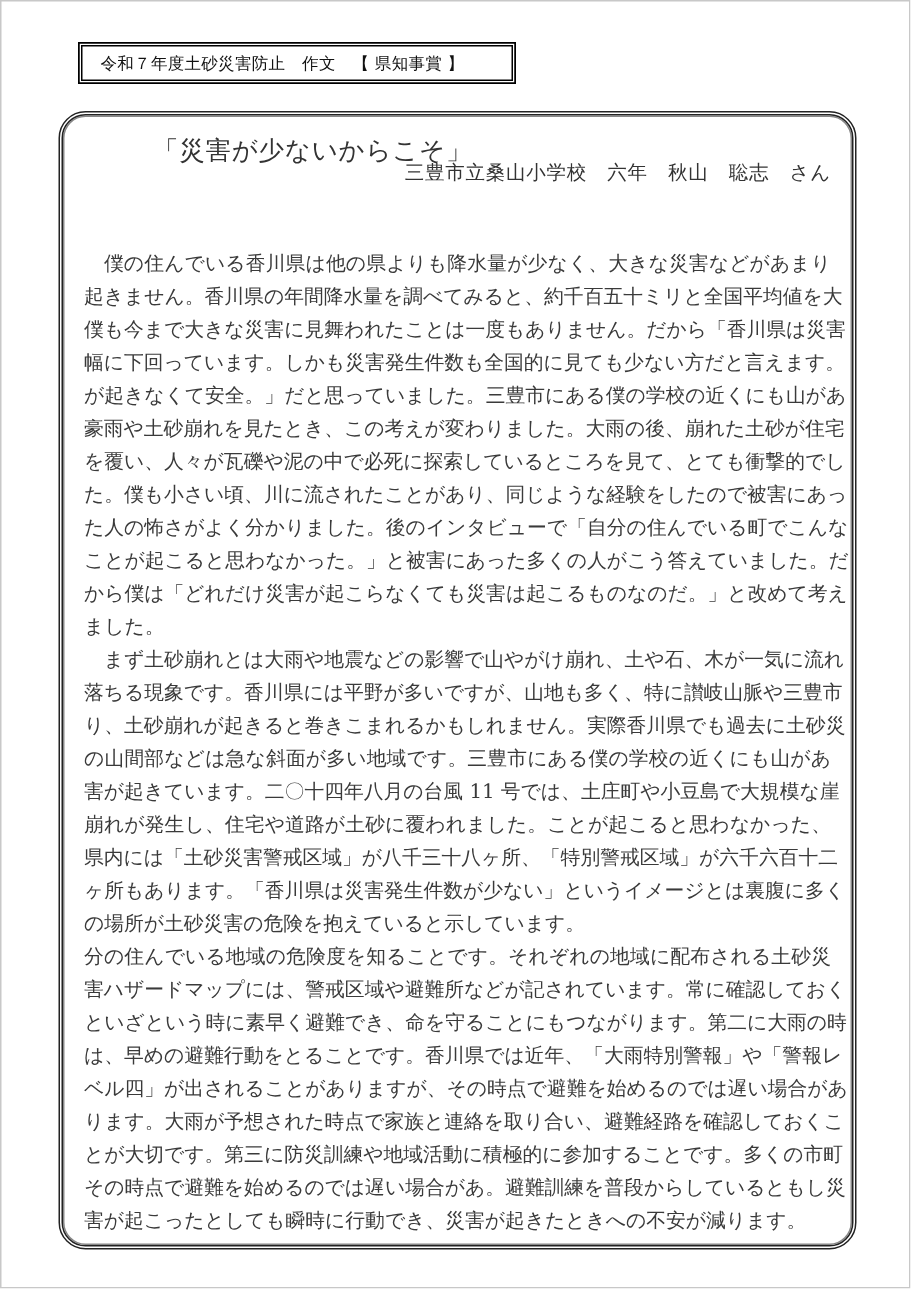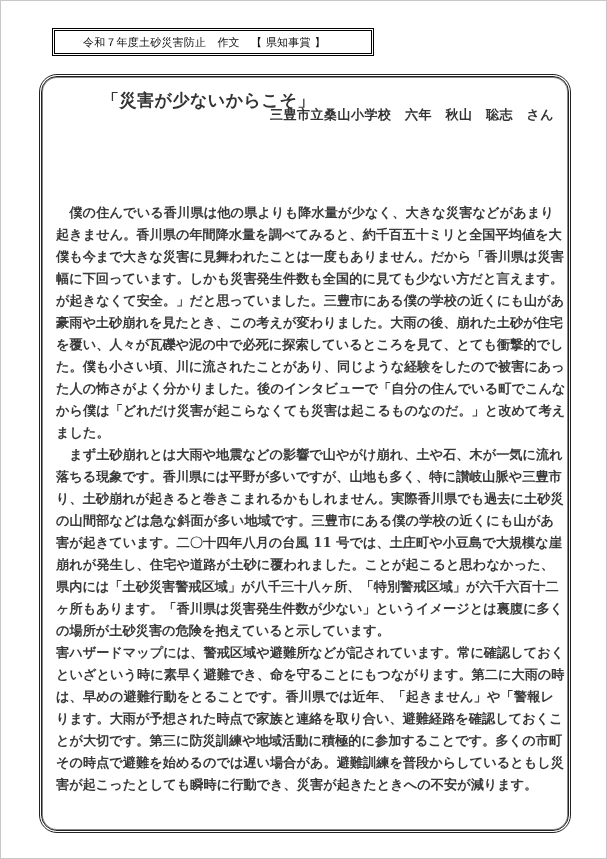--- a/index.html
+++ b/index.html
@@ -18,43 +18,42 @@
     .page-frame {
       position: absolute;
       left: 0; top: 0;
       width: 605px; height: 857px;
       border: 1px solid #c8c8c8;
       background: #ffffff;
     }
     .label-box {
       position: absolute;
       left: 51px; top: 27px;
-      width: 322px; height: 28px;
+      width: 292px; height: 28px;
       border: 3px double #000000;
       outline: 1px solid #000000;
       outline-offset: -1px;
       box-sizing: border-box;
       display: flex;
       align-items: center;
-      padding-left: 28px;
+      padding-left: 12px;
       font-family: "DejaVu Sans", "Liberation Sans", sans-serif;
       font-size: 11px;
       color: #111111;
       letter-spacing: 0.2px;
       white-space: pre;
     }
     .essay-box {
       position: absolute;
       left: 38px; top: 73px;
       width: 532px; height: 759px;
       box-sizing: border-box;
       border: 3px double #222222;
       border-radius: 18px;
       box-shadow: inset 0 0 0 1px #888888;
-      font-weight: bold;
     }
     .essay-title {
       position: absolute;
       left: 60px; top: 12px;
       font-size: 17px;
       color: #333333;
       letter-spacing: 0.5px;
       white-space: nowrap;
     }
     .byline {
@@ -66,21 +65,20 @@
       letter-spacing: 0.5px;
     }
     .essay-body {
       position: absolute;
       left: 14px; top: 89px;
       width: 498px;
       font-size: 13.2px;
       line-height: 22px;
       color: #3a3a3a;
       text-align: justify;
-      margin-top: 36px;
     }
     .essay-body .line {
       display: block;
       white-space: nowrap;
       text-align-last: justify;
       height: 22px;
     }
     .essay-body .line.last {
       text-align-last: left;
     }
@@ -101,34 +99,37 @@
     <div class="essay-body">
       <span class="line">　僕の住んでいる香川県は他の県よりも降水量が少なく、大きな災害などがあまり</span>
       <span class="line">起きません。香川県の年間降水量を調べてみると、約千百五十ミリと全国平均値を大</span>
       <span class="line">僕も今まで大きな災害に見舞われたことは一度もありません。だから「香川県は災害</span>
       <span class="line">幅に下回っています。しかも災害発生件数も全国的に見ても少ない方だと言えます。</span>
       <span class="line">が起きなくて安全。」だと思っていました。三豊市にある僕の学校の近くにも山があ</span>
       <span class="line">豪雨や土砂崩れを見たとき、この考えが変わりました。大雨の後、崩れた土砂が住宅</span>
       <span class="line">を覆い、人々が瓦礫や泥の中で必死に探索しているところを見て、とても衝撃的でし</span>
       <span class="line">た。僕も小さい頃、川に流されたことがあり、同じような経験をしたので被害にあっ</span>
       <span class="line">た人の怖さがよく分かりました。後のインタビューで「自分の住んでいる町でこんな</span>
+      <span class="line">ことが起こると思わなかった。」と被害にあった多くの人がこう答えていました。だ</span>
       <span class="line">から僕は「どれだけ災害が起こらなくても災害は起こるものなのだ。」と改めて考え</span>
       <span class="line last">ました。</span>
       <span class="line">　まず土砂崩れとは大雨や地震などの影響で山やがけ崩れ、土や石、木が一気に流れ</span>
       <span class="line">落ちる現象です。香川県には平野が多いですが、山地も多く、特に讃岐山脈や三豊市</span>
       <span class="line">り、土砂崩れが起きると巻きこまれるかもしれません。実際香川県でも過去に土砂災</span>
       <span class="line">の山間部などは急な斜面が多い地域です。三豊市にある僕の学校の近くにも山があ</span>
       <span class="line">害が起きています。二〇十四年八月の台風 11 号では、土庄町や小豆島で大規模な崖</span>
       <span class="line">崩れが発生し、住宅や道路が土砂に覆われました。ことが起こると思わなかった、</span>
       <span class="line">県内には「土砂災害警戒区域」が八千三十八ヶ所、「特別警戒区域」が六千六百十二</span>
       <span class="line">ヶ所もあります。「香川県は災害発生件数が少ない」というイメージとは裏腹に多く</span>
       <span class="line last">の場所が土砂災害の危険を抱えていると示しています。</span>
+      <span class="line">分の住んでいる地域の危険度を知ることです。それぞれの地域に配布される土砂災</span>
       <span class="line">害ハザードマップには、警戒区域や避難所などが記されています。常に確認しておく</span>
       <span class="line">といざという時に素早く避難でき、命を守ることにもつながります。第二に大雨の時</span>
-      <span class="line">は、早めの避難行動をとることです。香川県では近年、「起きません」や「警報レ</span>
+      <span class="line">は、早めの避難行動をとることです。香川県では近年、「大雨特別警報」や「警報レ</span>
+      <span class="line">ベル四」が出されることがありますが、その時点で避難を始めるのでは遅い場合があ</span>
       <span class="line">ります。大雨が予想された時点で家族と連絡を取り合い、避難経路を確認しておくこ</span>
       <span class="line">とが大切です。第三に防災訓練や地域活動に積極的に参加することです。多くの市町</span>
       <span class="line">その時点で避難を始めるのでは遅い場合があ。避難訓練を普段からしているともし災</span>
       <span class="line last">害が起こったとしても瞬時に行動でき、災害が起きたときへの不安が減ります。</span>
     </div>
   </div>
 
 </div>
 
 </body></html>

